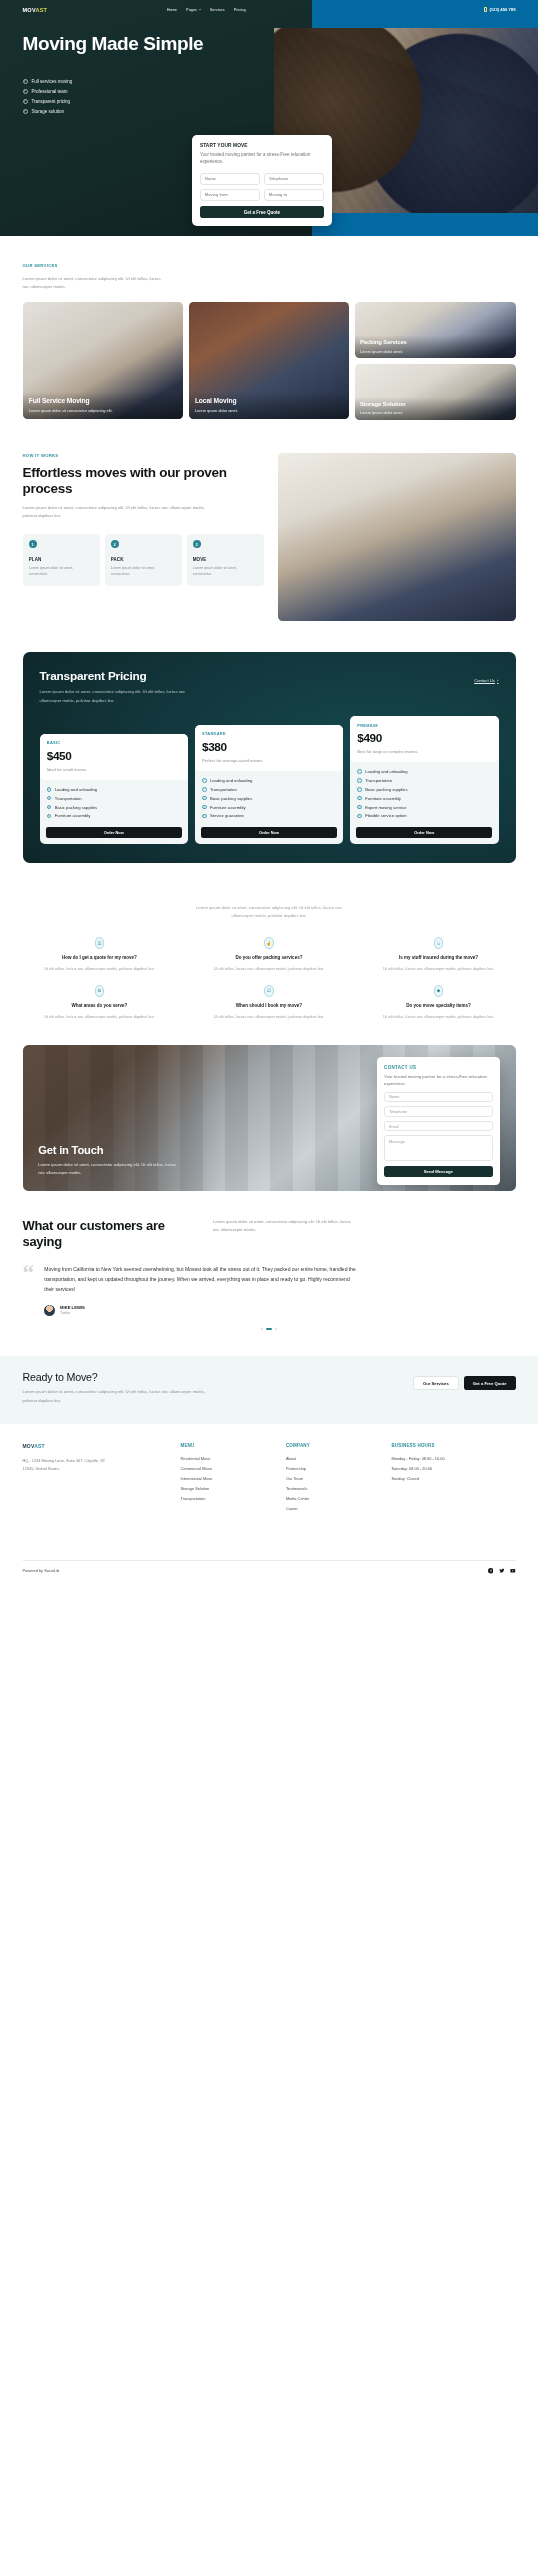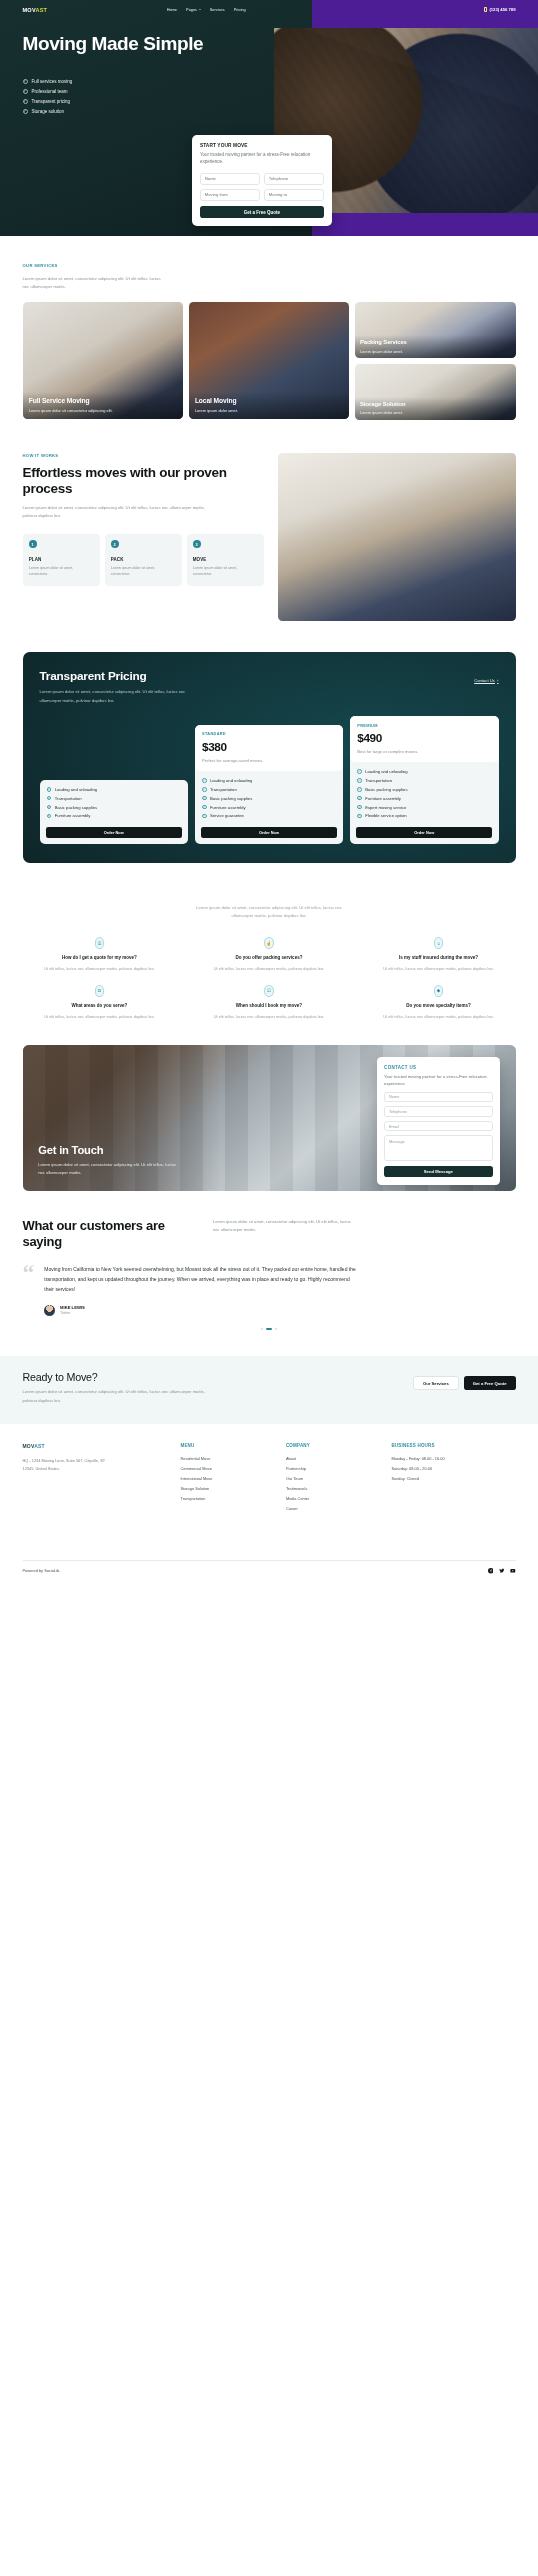--- a/index.html
+++ b/index.html
@@ -9,21 +9,21 @@
     background: #ffffff;
     color: #111827;
     -webkit-font-smoothing: antialiased;
   }
   .wrap { width: 100%; }
   .container { width: 493px; margin: 0 auto; }
 
   
   .hero {
     position: relative;
-    background: #4c1d95;
+    background: #0369a1;
     min-height: 236px;
     overflow: hidden;
   }
   .hero-bg-left {
     position:absolute; left:0; top:0; width:58%; height:100%;
     background: linear-gradient(160deg,#17302f 0%, #14292a 60%, #102122 100%);
   }
   .hero-photo {
     position:absolute; right:0; top:28px; width:264px; height:185px;
     background:
@@ -374,20 +374,25 @@
         <h2 class="pr-h2">Transparent Pricing</h2>
         <a class="pr-link" href="#">
           <span>Contact Us</span>
           <span>›</span>
         </a>
       </div>
       <p class="pr-p">Lorem ipsum dolor sit amet, consectetur adipiscing elit. Ut elit tellus, luctus nec ullamcorper mattis, pulvinar dapibus leo.</p>
 
       <div class="plans">
         <div class="plan">
+          <div class="plan-head">
+            <div class="plan-tag">BASIC</div>
+            <div class="plan-price">$450</div>
+            <div class="plan-sub">Ideal for small moves.</div>
+          </div>
           <div class="plan-feats">
             <div class="pf">
                 <span class="tick2">✓</span>
                 <span>Loading and unloading</span>
               </div>
             <div class="pf">
                 <span class="tick2">✓</span>
                 <span>Transportation</span>
               </div>
             <div class="pf">

